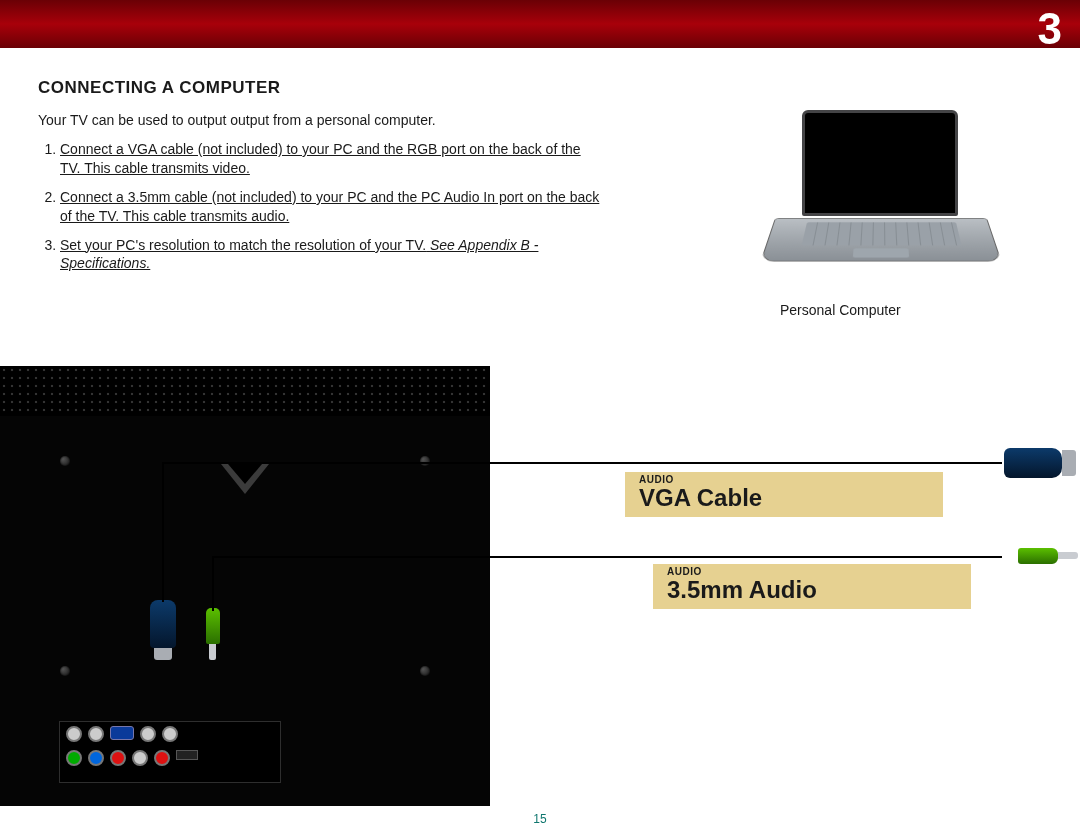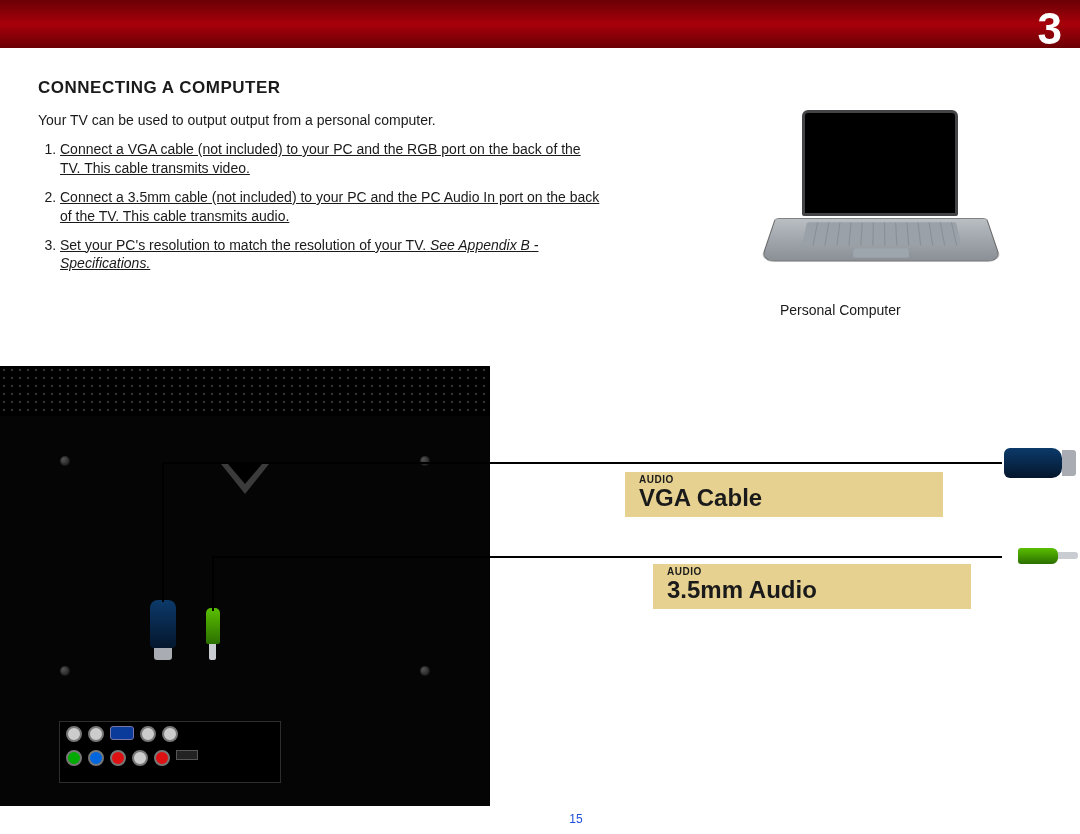--- a/index.html
+++ b/index.html
@@ -196,21 +196,21 @@
   }
   .cable-label .small{
     font-size:10px; font-weight:700; letter-spacing:0.5px;
   }
   .cable-label .big{
     font-size:24px; font-weight:700; margin-top:0px;
     line-height:1.1;
   }
   .page-num{
     position:absolute; bottom:8px; left:50%; transform:translateX(-50%);
-    font-size:12px; color:#1d4ed8;margin-left:36px;
+    font-size:12px; color:#0f766e;
   }
 </style>
 </head>
 <body>
 
 <div class="topbar">
   <div class="corner-num">3</div>
 </div>
 
 <div class="content">

